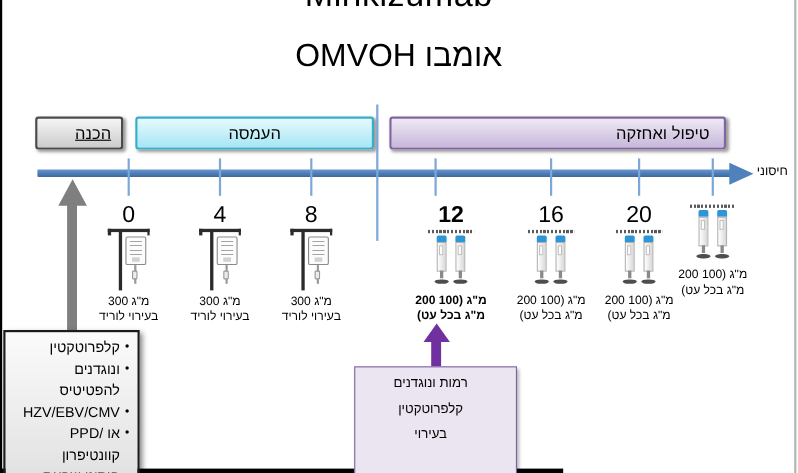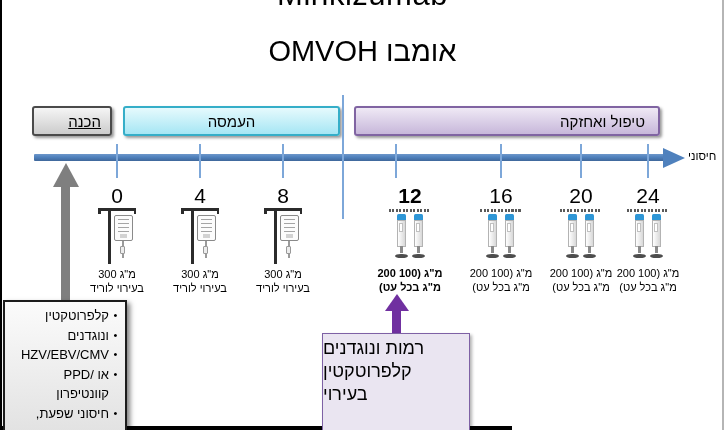--- a/index.html
+++ b/index.html
@@ -84,21 +84,21 @@
       border:2px solid #1c1c1c; background:linear-gradient(#fbfbfb,#e2e2e2);
       box-shadow:3px 3px 5px rgba(0,0,0,.5); padding:4px 3px 0 3px; }
   .cl-row{ display:flex; line-height:19.5px; font-size:13px; }
   .cl-txt{ flex:1; text-align:right; unicode-bidi:plaintext; }
   .cl-bullet{ width:13px; text-align:center; font-size:11px; }
 
   
   .monitor{ position:absolute; left:322px; top:333px; width:148px; height:100px;
       border:1.5px solid #7E61A5; background:#EAE5F1; box-shadow:2px 2px 3px rgba(0,0,0,.3);
       padding:3px 9px 0 0; }
-  .mon-line{ direction:rtl; text-align:left; font-size:18px; line-height:23px; }
+  .mon-line{ direction:rtl; text-align:center; font-size:12px; line-height:23px; }
 </style>
 </head>
 <body>
 
 <div class="slide">
 
   <div class="edge edge-left"></div>
   <div class="edge edge-bottom"></div>
   <div class="edge edge-right"></div>
 
@@ -226,21 +226,20 @@
             <div class="pen-body">
               <div class="pen-win"></div>
             </div>
             <div class="pen-base"></div>
           </div>
         </div>
         <div class="dose ltr">200 מ"ג (100</div>
         <div class="dose rtl">מ"ג בכל עט)</div>
       </div>
       <div class="timepoint tp-pen" style="left: 606px;">
-        <div class="weeknum">24</div>
         <div class="pen-cap-text"></div>
         <div class="pens">
           <div class="pen">
             <div class="pen-cap"></div>
             <div class="pen-body">
               <div class="pen-win"></div>
             </div>
             <div class="pen-base"></div>
           </div>
           <div class="pen">
@@ -264,20 +263,24 @@
 
   <div class="checklist">
     <div id="cl-lines">
         <div class="cl-row">
           <div class="cl-txt">קלפרוטקטין</div>
           <div class="cl-bullet">•</div>
         </div>
         <div class="cl-row">
           <div class="cl-txt">ונוגדנים</div>
           <div class="cl-bullet">•</div>
+        </div>
+        <div class="cl-row">
+          <div class="cl-txt">להפטיטיס</div>
+          <div class="cl-bullet"></div>
         </div>
         <div class="cl-row">
           <div class="cl-txt">HZV/EBV/CMV</div>
           <div class="cl-bullet">•</div>
         </div>
         <div class="cl-row">
           <div class="cl-txt">PPD/ או</div>
           <div class="cl-bullet">•</div>
         </div>
         <div class="cl-row">

